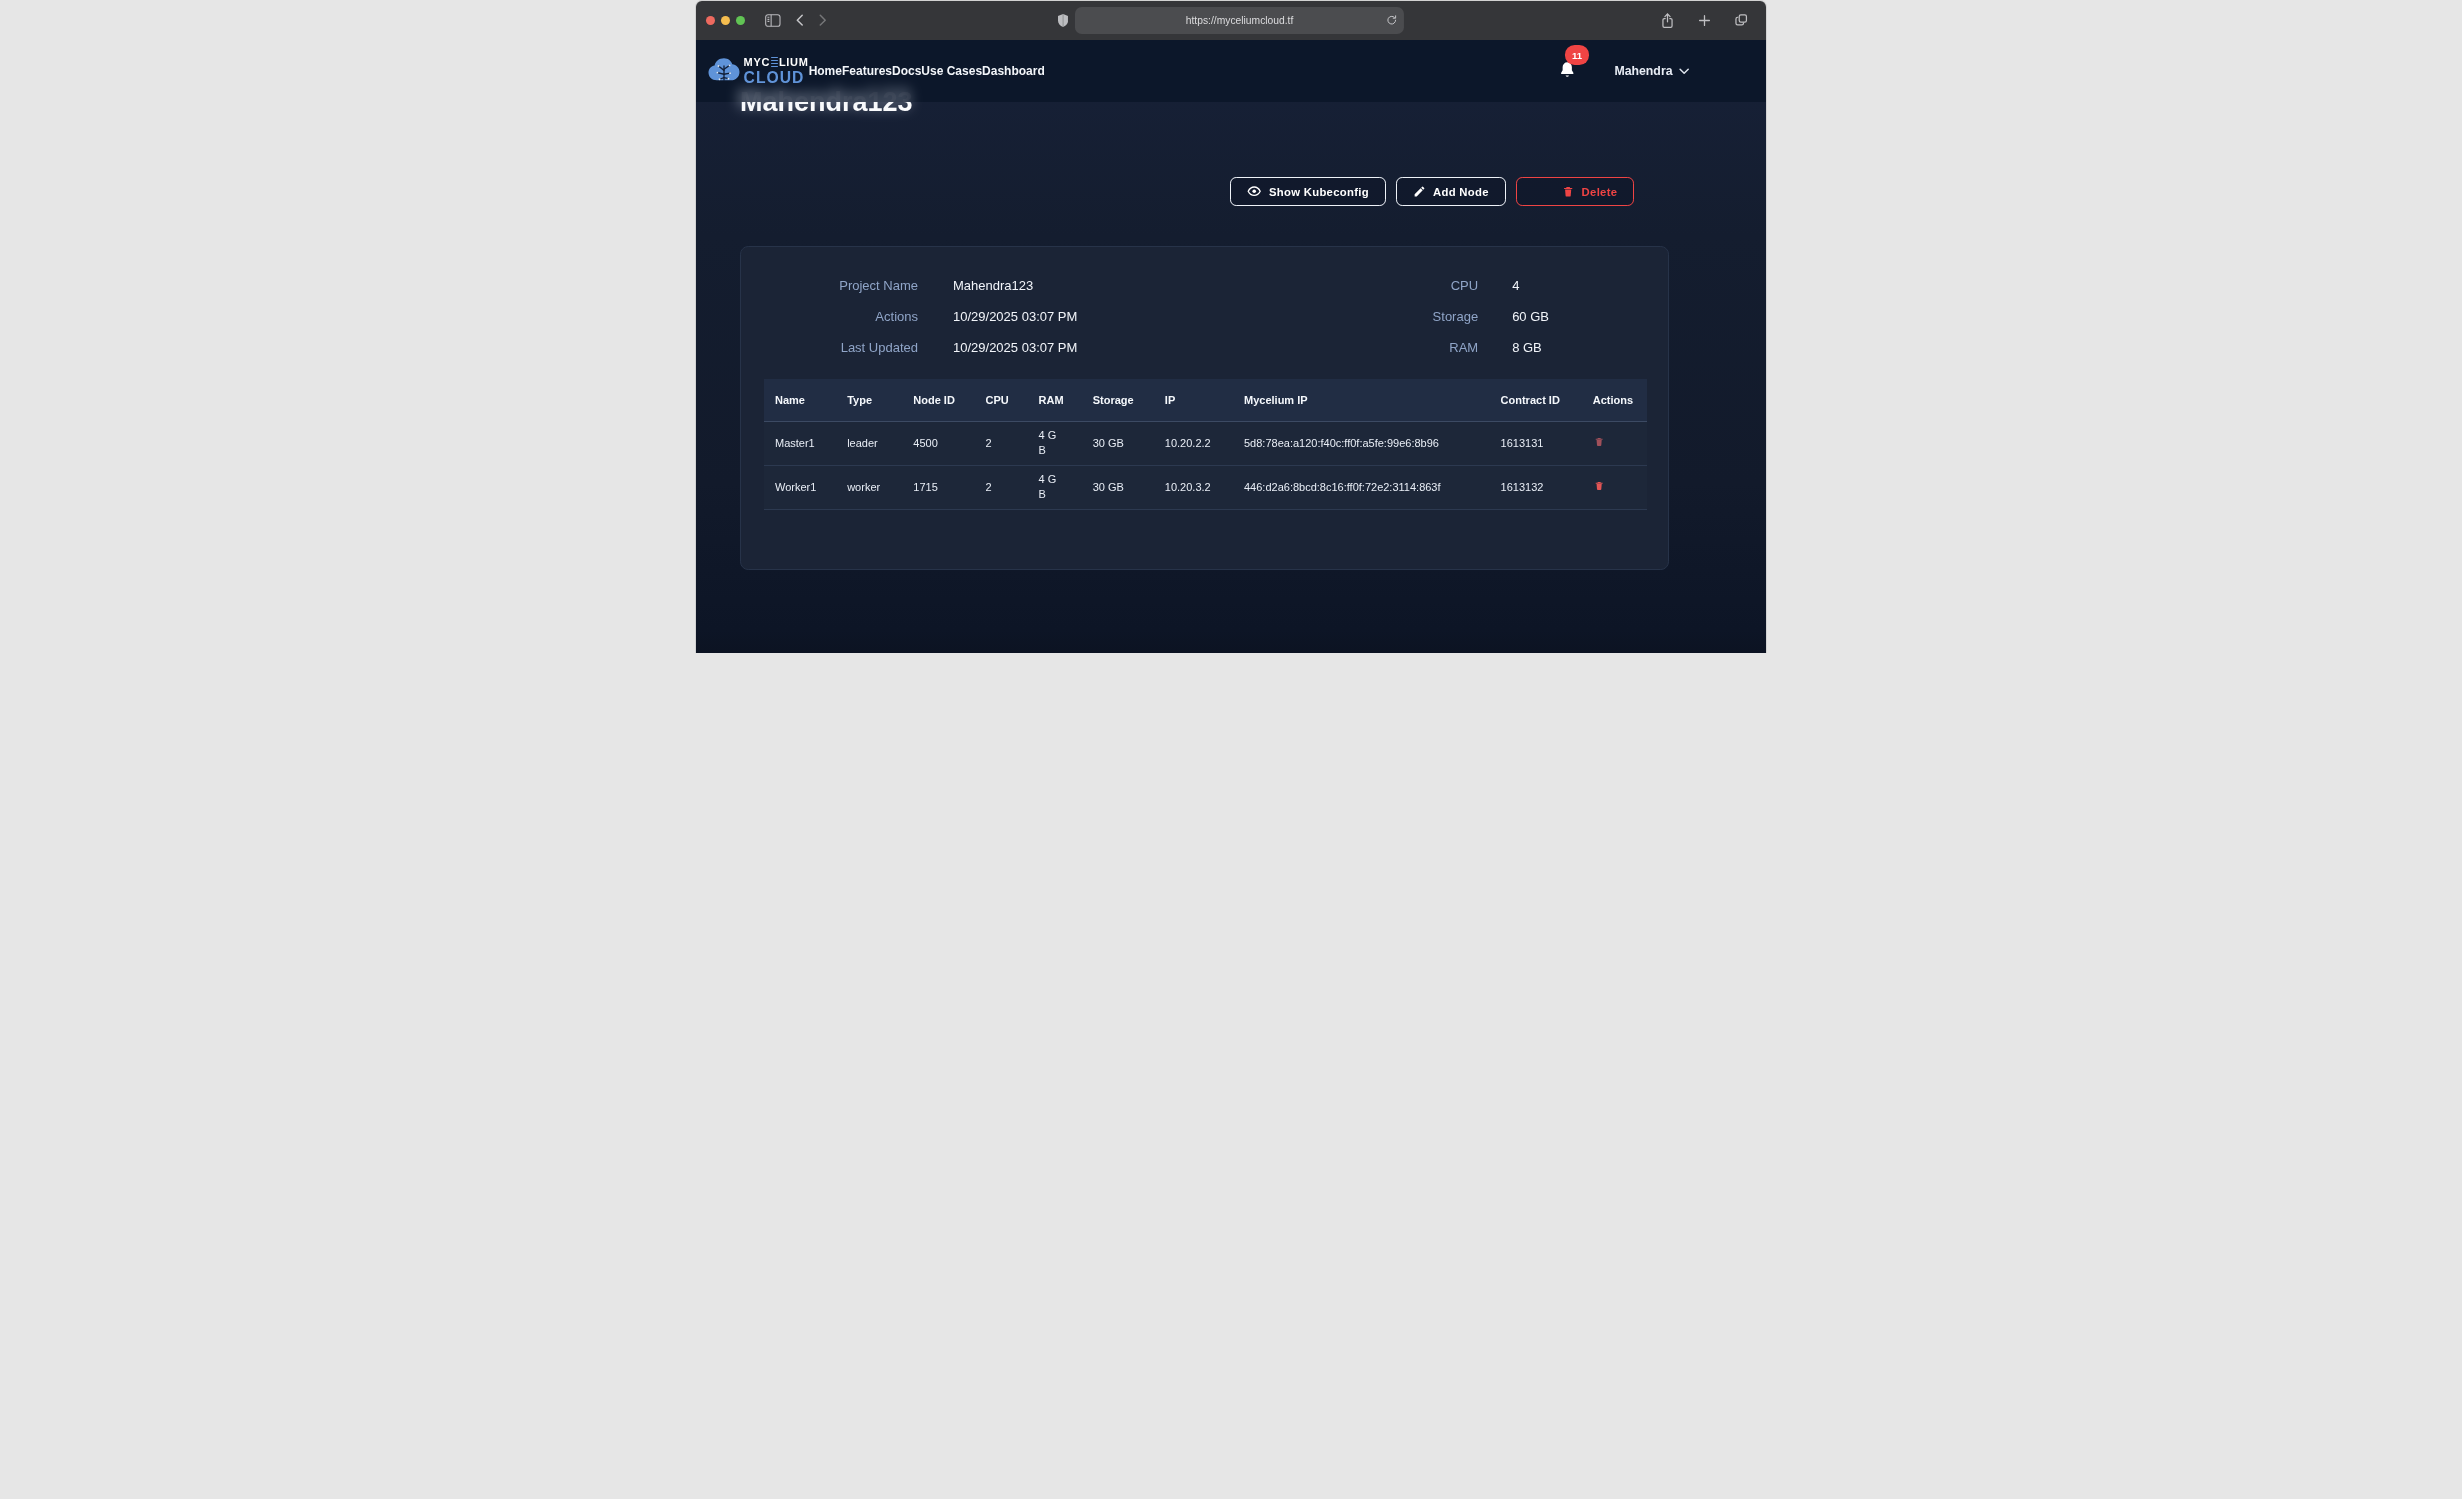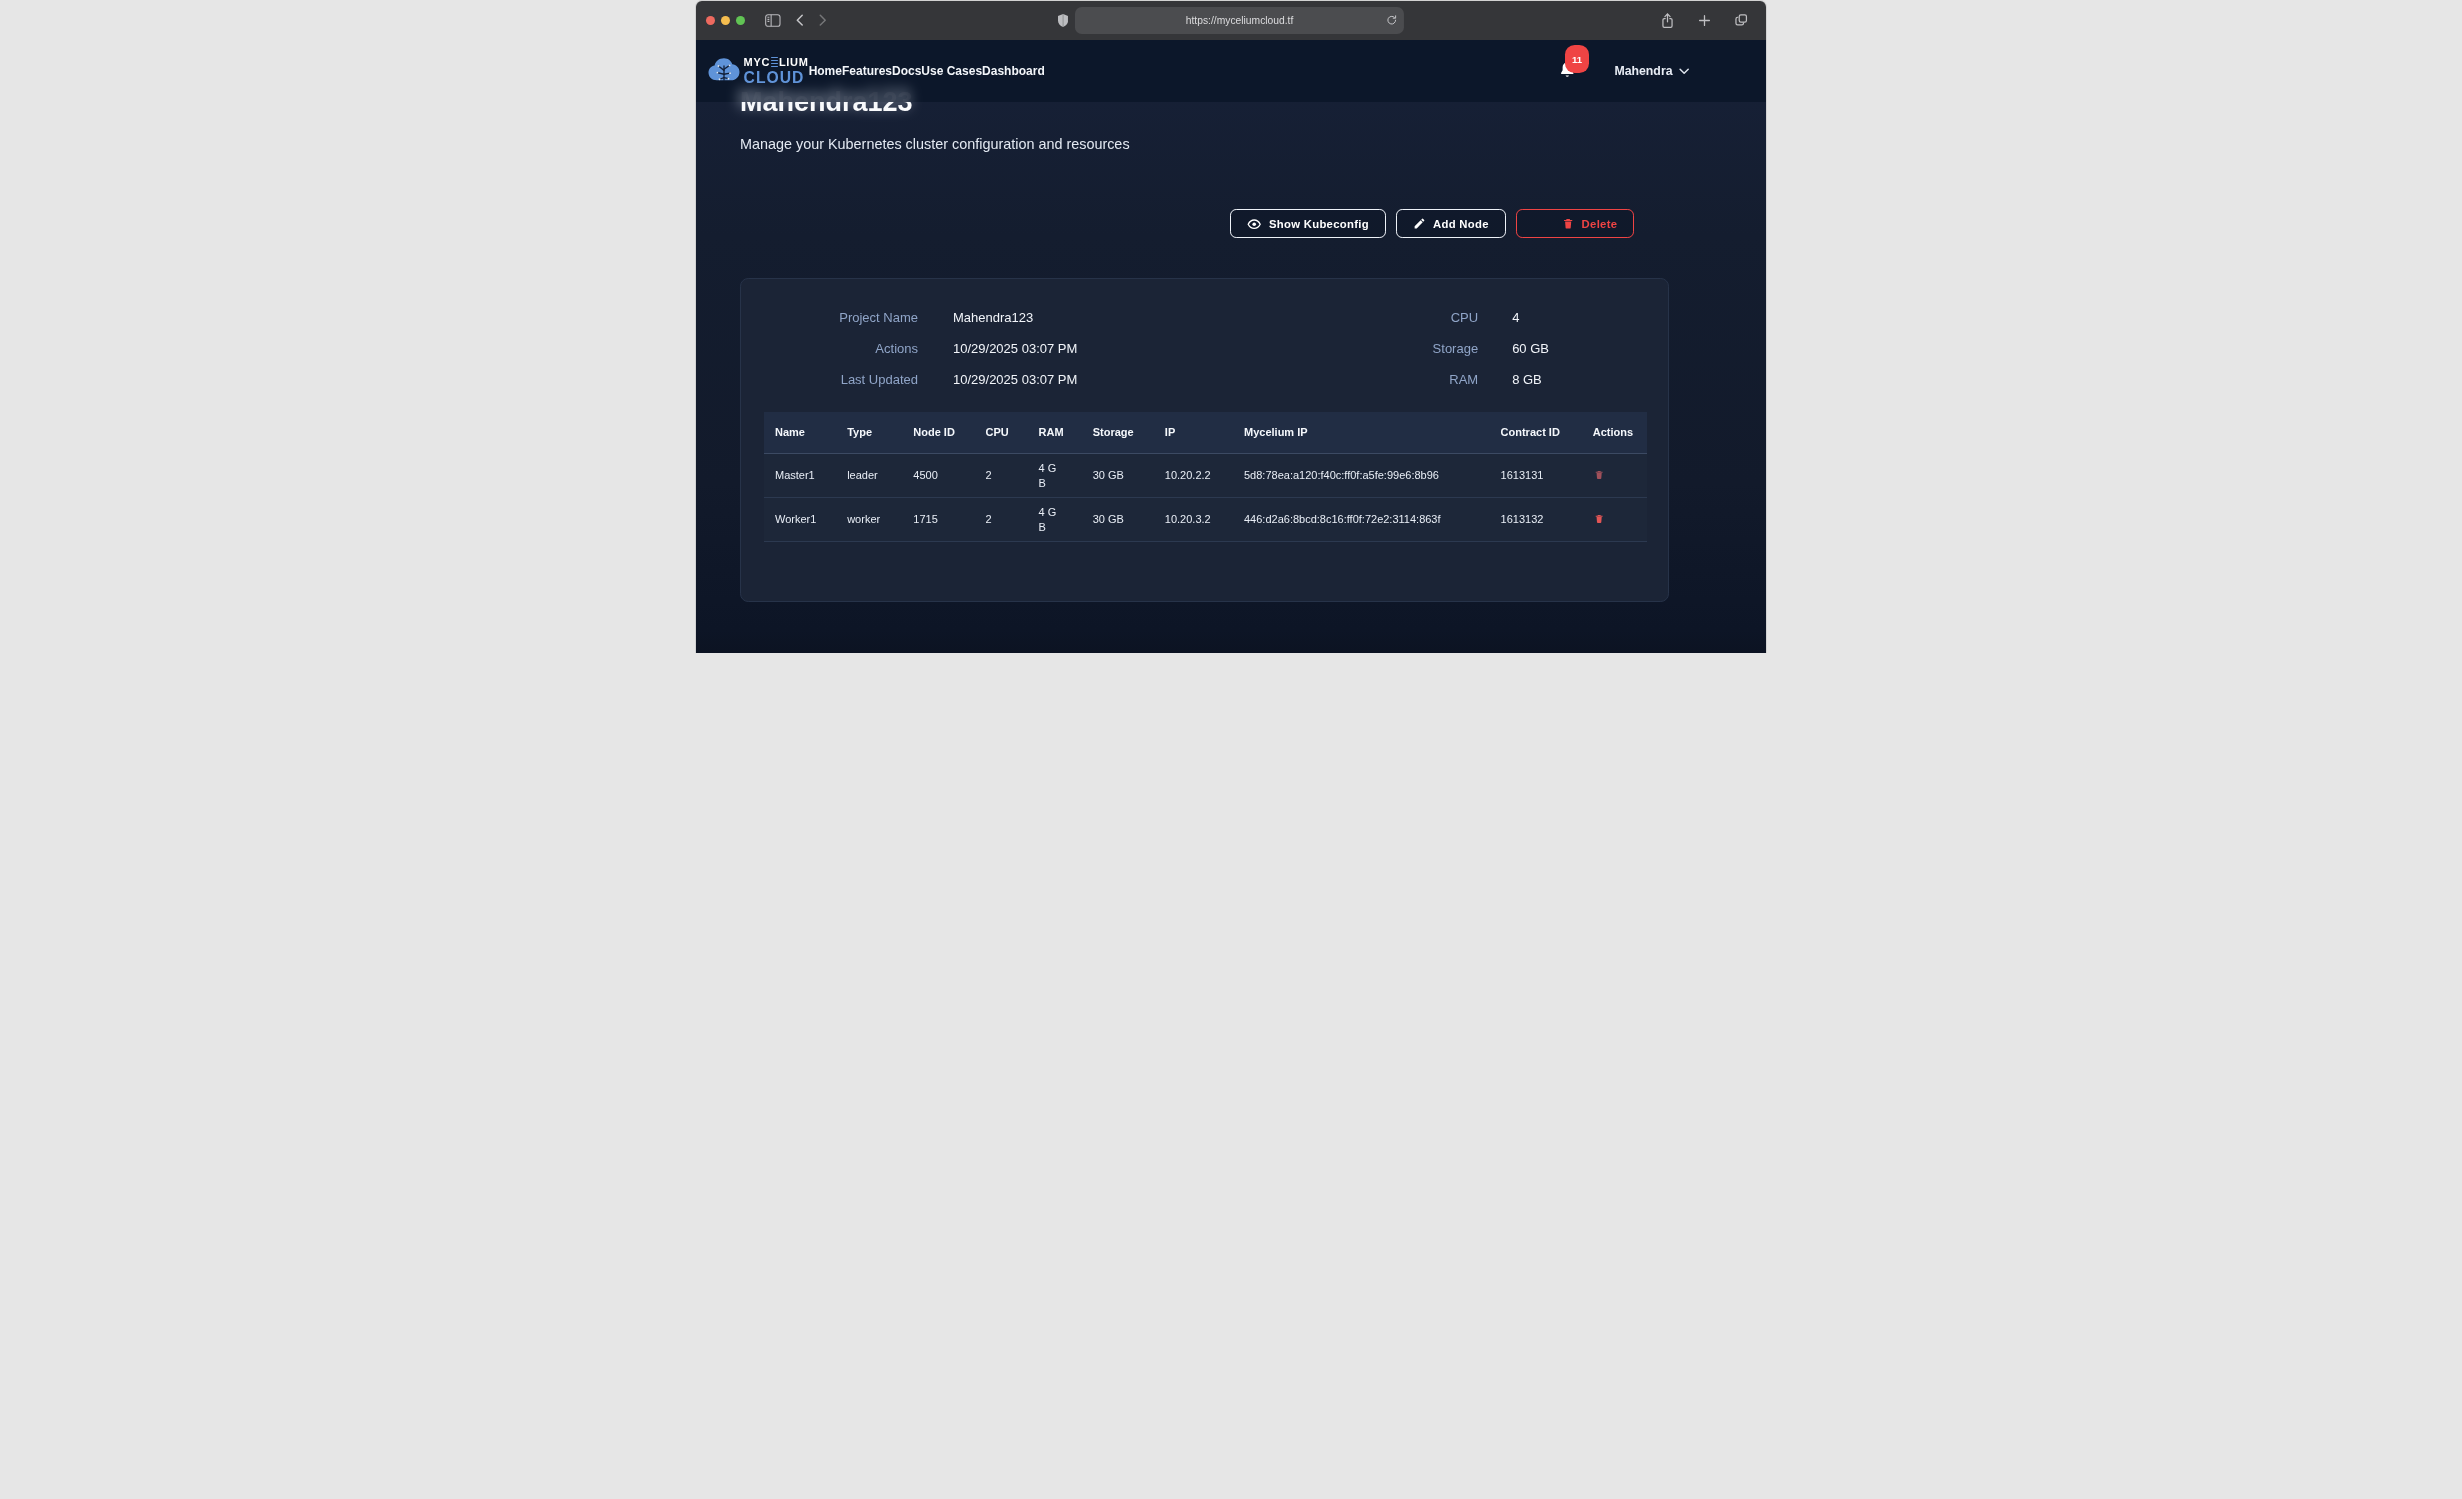--- a/index.html
+++ b/index.html
@@ -31,21 +31,21 @@
   .brand { display:flex; align-items:center; gap:2px; cursor:pointer; }
   .brand-text { display:flex; flex-direction:column; line-height:1; }
   .brand-top { color:#fff; font-weight:700; font-size:11px; letter-spacing:0.7px; display:flex; align-items:center; }
   .e-bars { display:inline-flex; flex-direction:column; gap:1.4px; margin:0 1px; }
   .e-bars i { display:block; width:6.8px; height:1.6px; background:#5f93d9; border-radius:0.7px; }
   .brand-bottom { color:#5f93d9; font-weight:700; font-size:15.7px; letter-spacing:1px; margin-top:2.1px; }
   .nav-links { display:flex; }
   .nav-link { color:#f3f6fa; font-size:12px; font-weight:600; text-decoration:none; cursor:pointer; }
   .nav-right { margin-left:auto; display:flex; align-items:center; gap:38px; }
   .bell-wrap { position:relative; cursor:pointer; background:none; border:none; }
-  .badge { position:absolute; top:-14.4px; left:6.8px; min-width:24.6px; height:28px; background:#ef4444;
+  .badge { position:absolute; top:-14.4px; left:6.8px; min-width:24.6px; height:20px; background:#ef4444;
            border-radius:9.6px; color:#fff; font-size:9.6px; font-weight:700; display:flex;
            align-items:center; justify-content:center; }
   .user { display:flex; align-items:center; gap:6.2px; cursor:pointer; background:none; border:none; }
   .user-name { color:#e8edf5; font-size:12.3px; font-weight:600; }
 
   
   .ghost-title { position:absolute; z-index:3; left:42px; top:44px; font-size:27px; font-weight:700;
                  color:#d9e1ee; filter:blur(6.2px); opacity:.6; pointer-events:none; }
 
   
@@ -232,21 +232,20 @@
             <svg width="10.3" height="6.8" viewBox="0 0 14 9" fill="none" stroke="#dfe5ee" stroke-width="2" stroke-linecap="round">
                 <path d="M1.5 1.5 7 7l5.5-5.5"></path>
               </svg>
           </span>
         </button>
       </div>
     </nav>
 
     <div class="content">
       <h1 class="page-title">Mahendra123</h1>
-      <p class="subtitle">Manage your Kubernetes cluster configuration and resources</p>
 
       <div class="actions-row">
         <button class="btn">
           <span class="icon">
             <svg width="14.4" height="14.4" viewBox="0 0 24 24" fill="none" stroke="#fff" stroke-width="2.2">
                 <path d="M2 12s3.5-7 10-7 10 7 10 7-3.5 7-10 7S2 12 2 12z"></path>
                 <circle cx="12" cy="12" r="3" fill="#fff" stroke="none"></circle>
               </svg>
           </span>
           <span>Show Kubeconfig</span>

